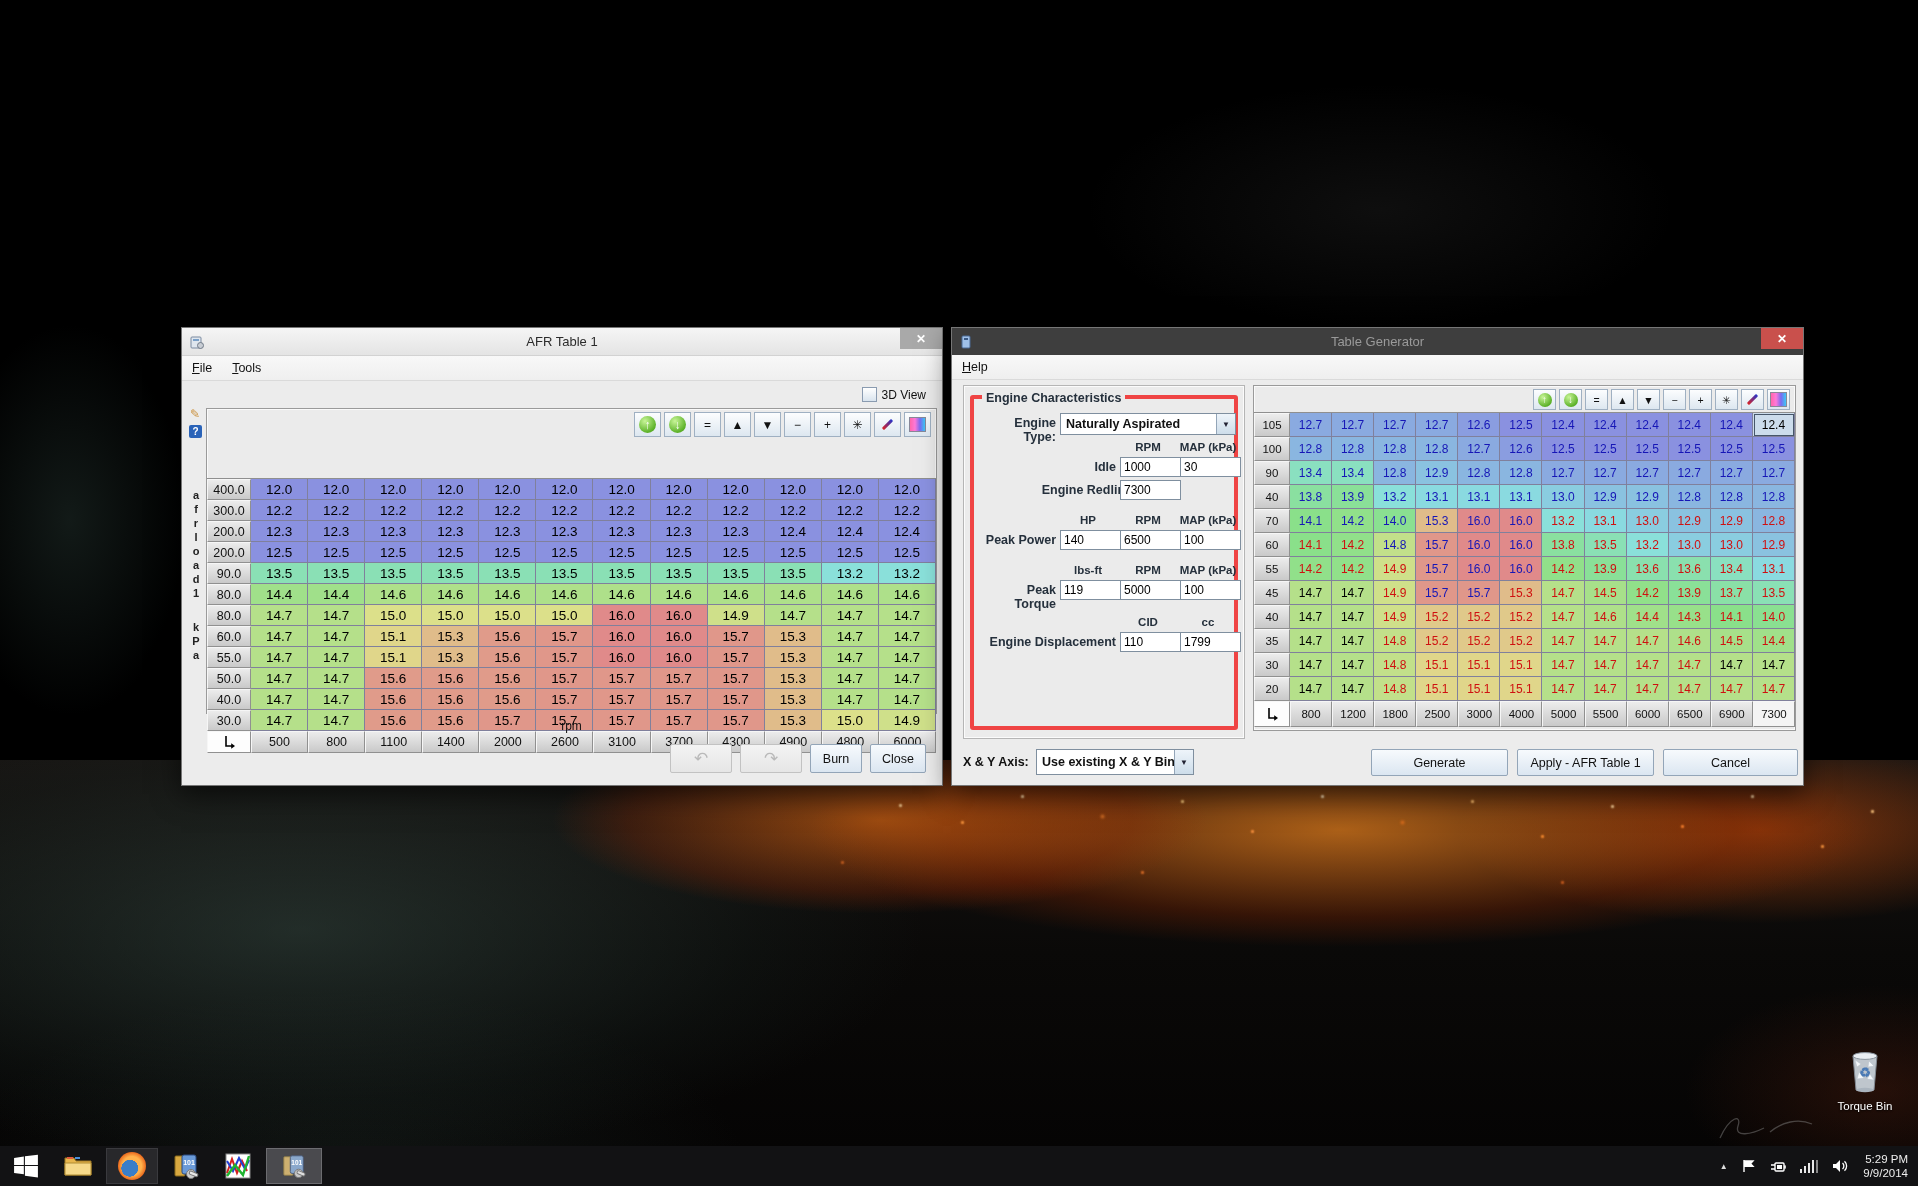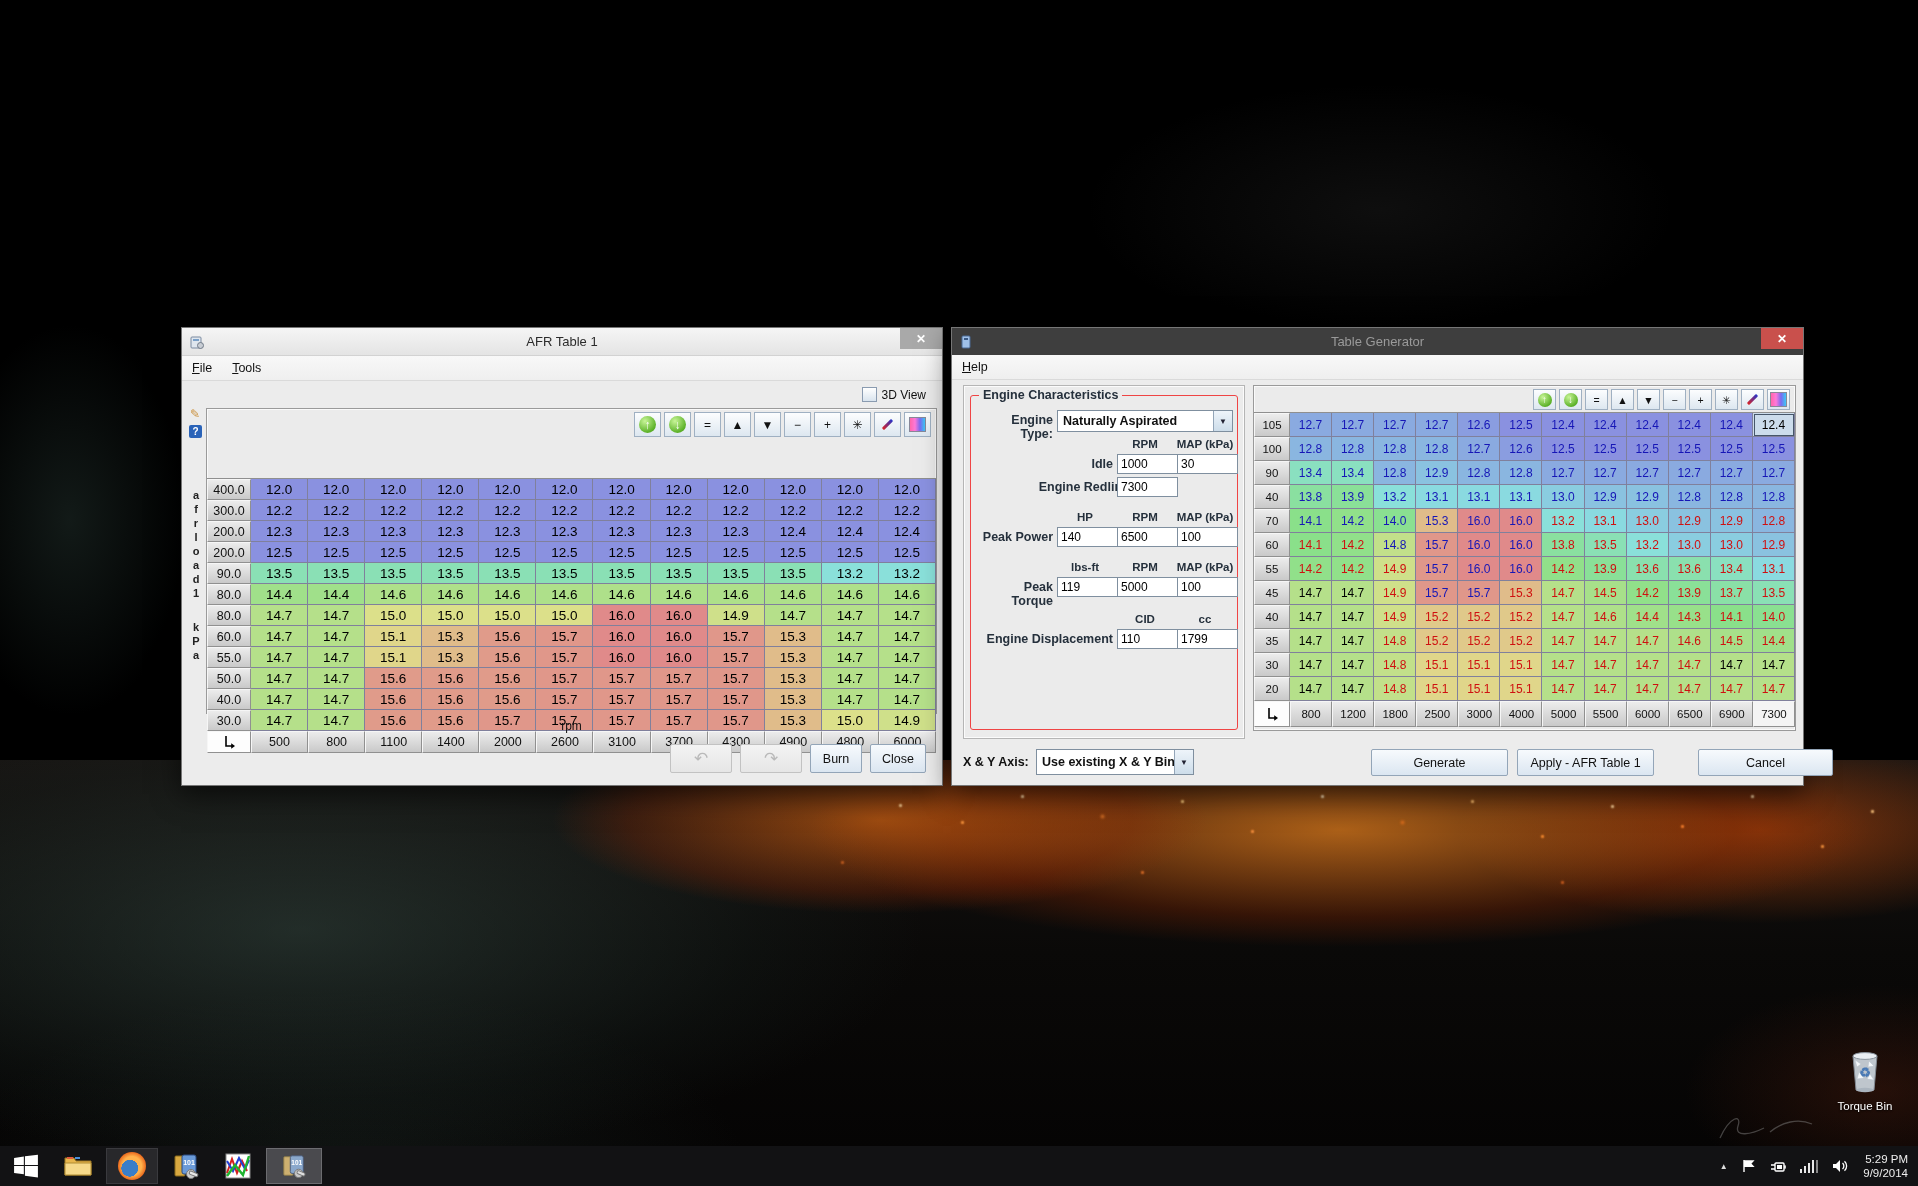--- a/index.html
+++ b/index.html
@@ -76,21 +76,21 @@
   .btn{background:linear-gradient(#f7fafd,#dbe6f1);border:1px solid #93a5b8;border-radius:2px;
        display:flex;align-items:center;justify-content:center;font-size:12.5px;color:#111;
        box-sizing:border-box;position:absolute;}
   .btn.accel::first-letter{text-decoration:underline;}
   .btn-flat{background:linear-gradient(#f3f3f3,#e6e6e6);border:1px solid #c2c2c2;color:#b9b9b9;font-size:17px;}
   .chk{position:absolute;display:flex;align-items:center;gap:5px;font-size:12px;color:#111;}
   .chk .box{width:13px;height:13px;border:1px solid #8a9bb0;background:linear-gradient(#ffffff,#d9e4ee);}
   
   .panel-raised{position:absolute;background:#ebebeb;border:1px solid #b5b5b5;
                 box-shadow:inset 0 0 0 1px #fbfbfb;box-sizing:border-box;}
-  .groupbox{position:absolute;left:6px;top:9px;right:6px;bottom:8px;border:1px solid #ef4444;border-radius:3px;padding-left:16px;}
+  .groupbox{position:absolute;left:6px;top:9px;right:6px;bottom:8px;border:4px solid #ef4444;border-radius:3px;padding-left:16px;}
   .groupbox-title{position:absolute;top:-8px;left:8px;background:#ebebeb;padding:0 4px;font-size:12.5px;
                   font-weight:bold;color:#25303c;}
   .form{position:absolute;left:8px;top:14px;right:4px;}
   .frow{position:relative;}
   .flabel{position:absolute;text-align:right;font-size:12.5px;font-weight:bold;color:#25303c;top:3px;}
   .fhdr{position:absolute;text-align:center;font-size:11.5px;font-weight:bold;color:#25303c;white-space:nowrap;}
   .finput{position:absolute;width:56px;height:18px;border:1px solid #7f8f9f;background:#fff;font-size:12px;
           font-family:"Liberation Sans",sans-serif;padding:0 0 0 3px;box-sizing:content-box;}
   .f2{left:78px;} .f3{left:138px;} .f4{left:198px;}
   .h2{left:70px;width:72px;} .h3{left:130px;width:72px;} .h4{left:190px;width:72px;}
@@ -645,21 +645,21 @@
         </div>
     </div>
 
     <span style="position:absolute;left:11px;top:427px;font-size:12.5px;font-weight:bold;color:#111;">X &amp; Y Axis:</span>
     <div class="dropdown" style="left:84px;top:421px;width:158px;height:26px;">
       <span class="dd-text">Use existing X &amp; Y Bins</span>
       <span class="dd-arrow">▼</span>
     </div>
     <div class="btn" style="left:419px;top:421px;width:137px;height:27px;">Generate</div>
     <div class="btn" style="left:565px;top:421px;width:137px;height:27px;">Apply - AFR Table 1</div>
-    <div class="btn" style="left:746px;top:421px;width:135px;height:27px;">Cancel</div>
+    <div class="btn" style="left:711px;top:421px;width:135px;height:27px;">Cancel</div>
   </div>
 
   <div class="recycle">
     <svg width="44" height="48" viewBox="0 0 44 48">
       <path d="M10 10 L34 10 L31 44 L13 44 Z" fill="#cdd6de" stroke="#8a949e" opacity="0.92"></path>
       <ellipse cx="22" cy="10" rx="12" ry="3.4" fill="#e9eef3" stroke="#8a949e"></ellipse>
       <path d="M12 14 l6 4 -4 3 z M26 15 l5 5 -6 1 z M16 26 l5 6 -7 1 z M27 28 l4 6 -7 -1 z" fill="#f4f7fa" stroke="#b6c0ca" stroke-width="0.5"></path>
       <text x="22" y="31" font-size="13" fill="#4a7ab5" text-anchor="middle" font-weight="bold">♻</text>
       <ellipse cx="22" cy="44" rx="9" ry="2.2" fill="#aab4be"></ellipse>
     </svg>

